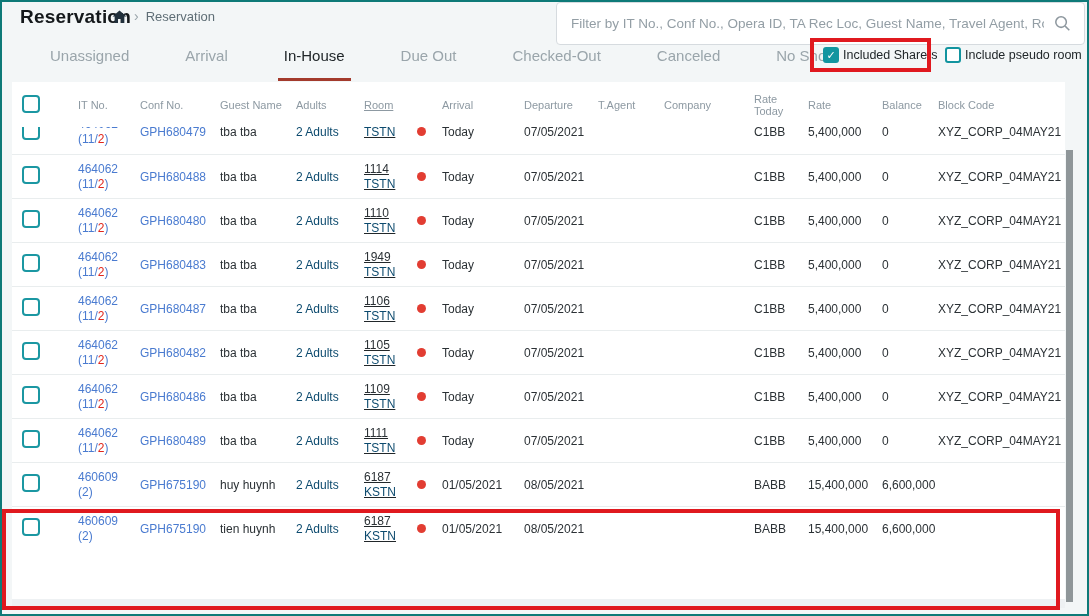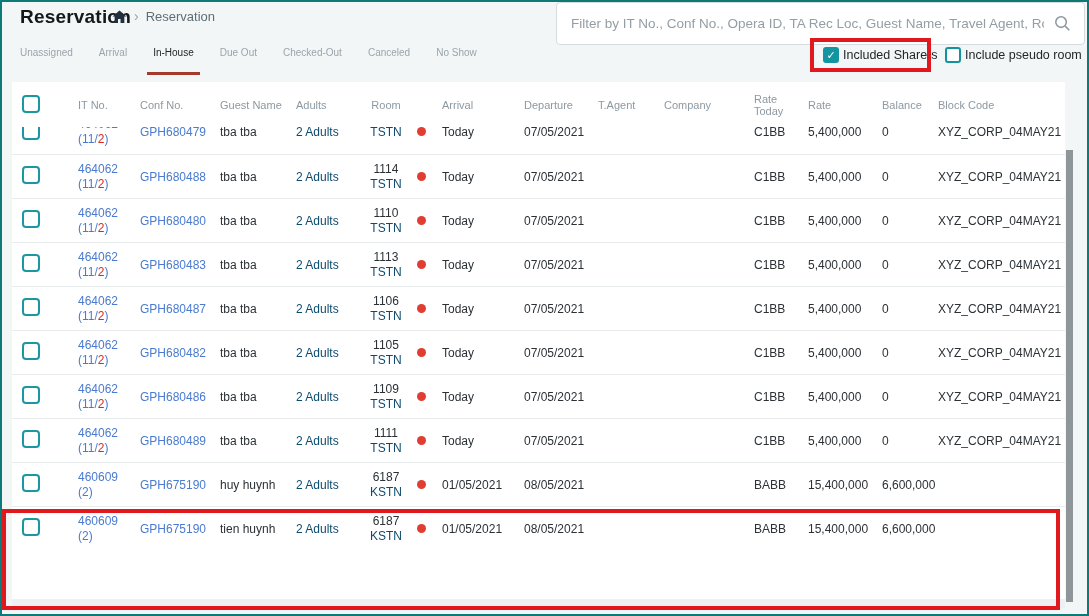--- a/index.html
+++ b/index.html
@@ -24,21 +24,21 @@
   .filter-wrap input {
     width:100%; height:100%; border:1px solid #d6dbdf; border-radius:4px;
     background:#fff; padding:0 40px 0 14px; font-size:13.5px; color:#3f4a50;
     font-family:"Liberation Sans", sans-serif; outline:none;
   }
   .filter-wrap input::placeholder { color:#939ea5; }
   .search-ic { position:absolute; right:14px; top:13px; }
 
   
   .tabs { position:absolute; left:20px; top:47px; display:flex; gap:26px; }
-  .tab { font-size:10px; color:#9aa5ab; cursor:pointer; position:relative; padding-bottom:4px; }
+  .tab { font-size:15px; color:#9aa5ab; cursor:pointer; position:relative; padding-bottom:4px;margin-left:30px; }
   .tab.active { color:#21272a; font-weight:normal; }
   .tab.active::after { content:""; position:absolute; left:-6px; right:-6px; bottom:-13px; height:3px; background:#a33a2c; }
 
   
   .opt { position:absolute; top:47px; display:flex; align-items:center; gap:4px; font-size:12.5px; color:#21272a; }
   .opt.included { left:823px; }
   .opt.pseudo { left:945px; }
   .cbx { width:16px; height:16px; border-radius:3px; display:inline-flex; align-items:center; justify-content:center; flex:none; cursor:pointer; }
   .cbx.checked { background:#1295a0; color:#fff; font-size:11px; font-weight:bold; }
   .cbx.un { background:#fff; border:2px solid #12949f; }
@@ -50,21 +50,21 @@
   .pgbtn { width:36px; height:32px; border:none; border-radius:6px; background:#edf0f2; display:inline-flex; align-items:center; justify-content:center; cursor:pointer; margin-left:7px; }
 
   
   .thead { height:45px; display:flex; align-items:center; font-size:11px; color:#8d99a2; }
   .cell { padding-left:8px; flex:none; }
   .c-check { width:58px; padding-left:10px; }
   .c-it { width:62px; }
   .c-conf { width:80px; }
   .c-guest { width:76px; }
   .c-persons { width:76px; }
-  .c-room { width:44px; padding-left:0; text-align:center; }
+  .c-room { width:44px; padding-left:0; text-align:left;text-decoration:underline; }
   .c-dot { width:26px; padding-left:0; text-align:center; }
   .c-arr { width:82px; }
   .c-dep { width:74px; }
   .c-tagent { width:66px; }
   .c-company { width:90px; }
   .c-ratecode { width:54px; }
   .c-rate { width:74px; }
   .c-balance { width:56px; }
   .c-block { width:130px; }
 
@@ -225,21 +225,21 @@
       <div class="row">
     <div class="cell c-check"><span class="cb"></span></div>
     <div class="cell c-it two-line">
       <div><a class="link">464062</a></div>
       <div><a class="link">(11/</a><span class="red">2</span><a class="link">)</a></div>
     </div>
     <div class="cell c-conf"><a class="link">GPH680483</a></div>
     <div class="cell c-guest dark">tba tba</div>
     <div class="cell c-persons gray">2 Adults</div>
     <div class="cell c-room two-line">
-      <div class="dark">1113</div>
+      <div class="dark">1949</div>
       <div class="gray">TSTN</div>
     </div>
     <div class="cell c-dot"><span class="dot"></span></div>
     <div class="cell c-arr dark">Today</div>
     <div class="cell c-dep dark">07/05/2021</div>
     <div class="cell c-tagent gray"></div>
     <div class="cell c-company gray"></div>
     <div class="cell c-ratecode dark">C1BB</div>
     <div class="cell c-rate dark">5,400,000</div>
     <div class="cell c-balance dark">0</div>

